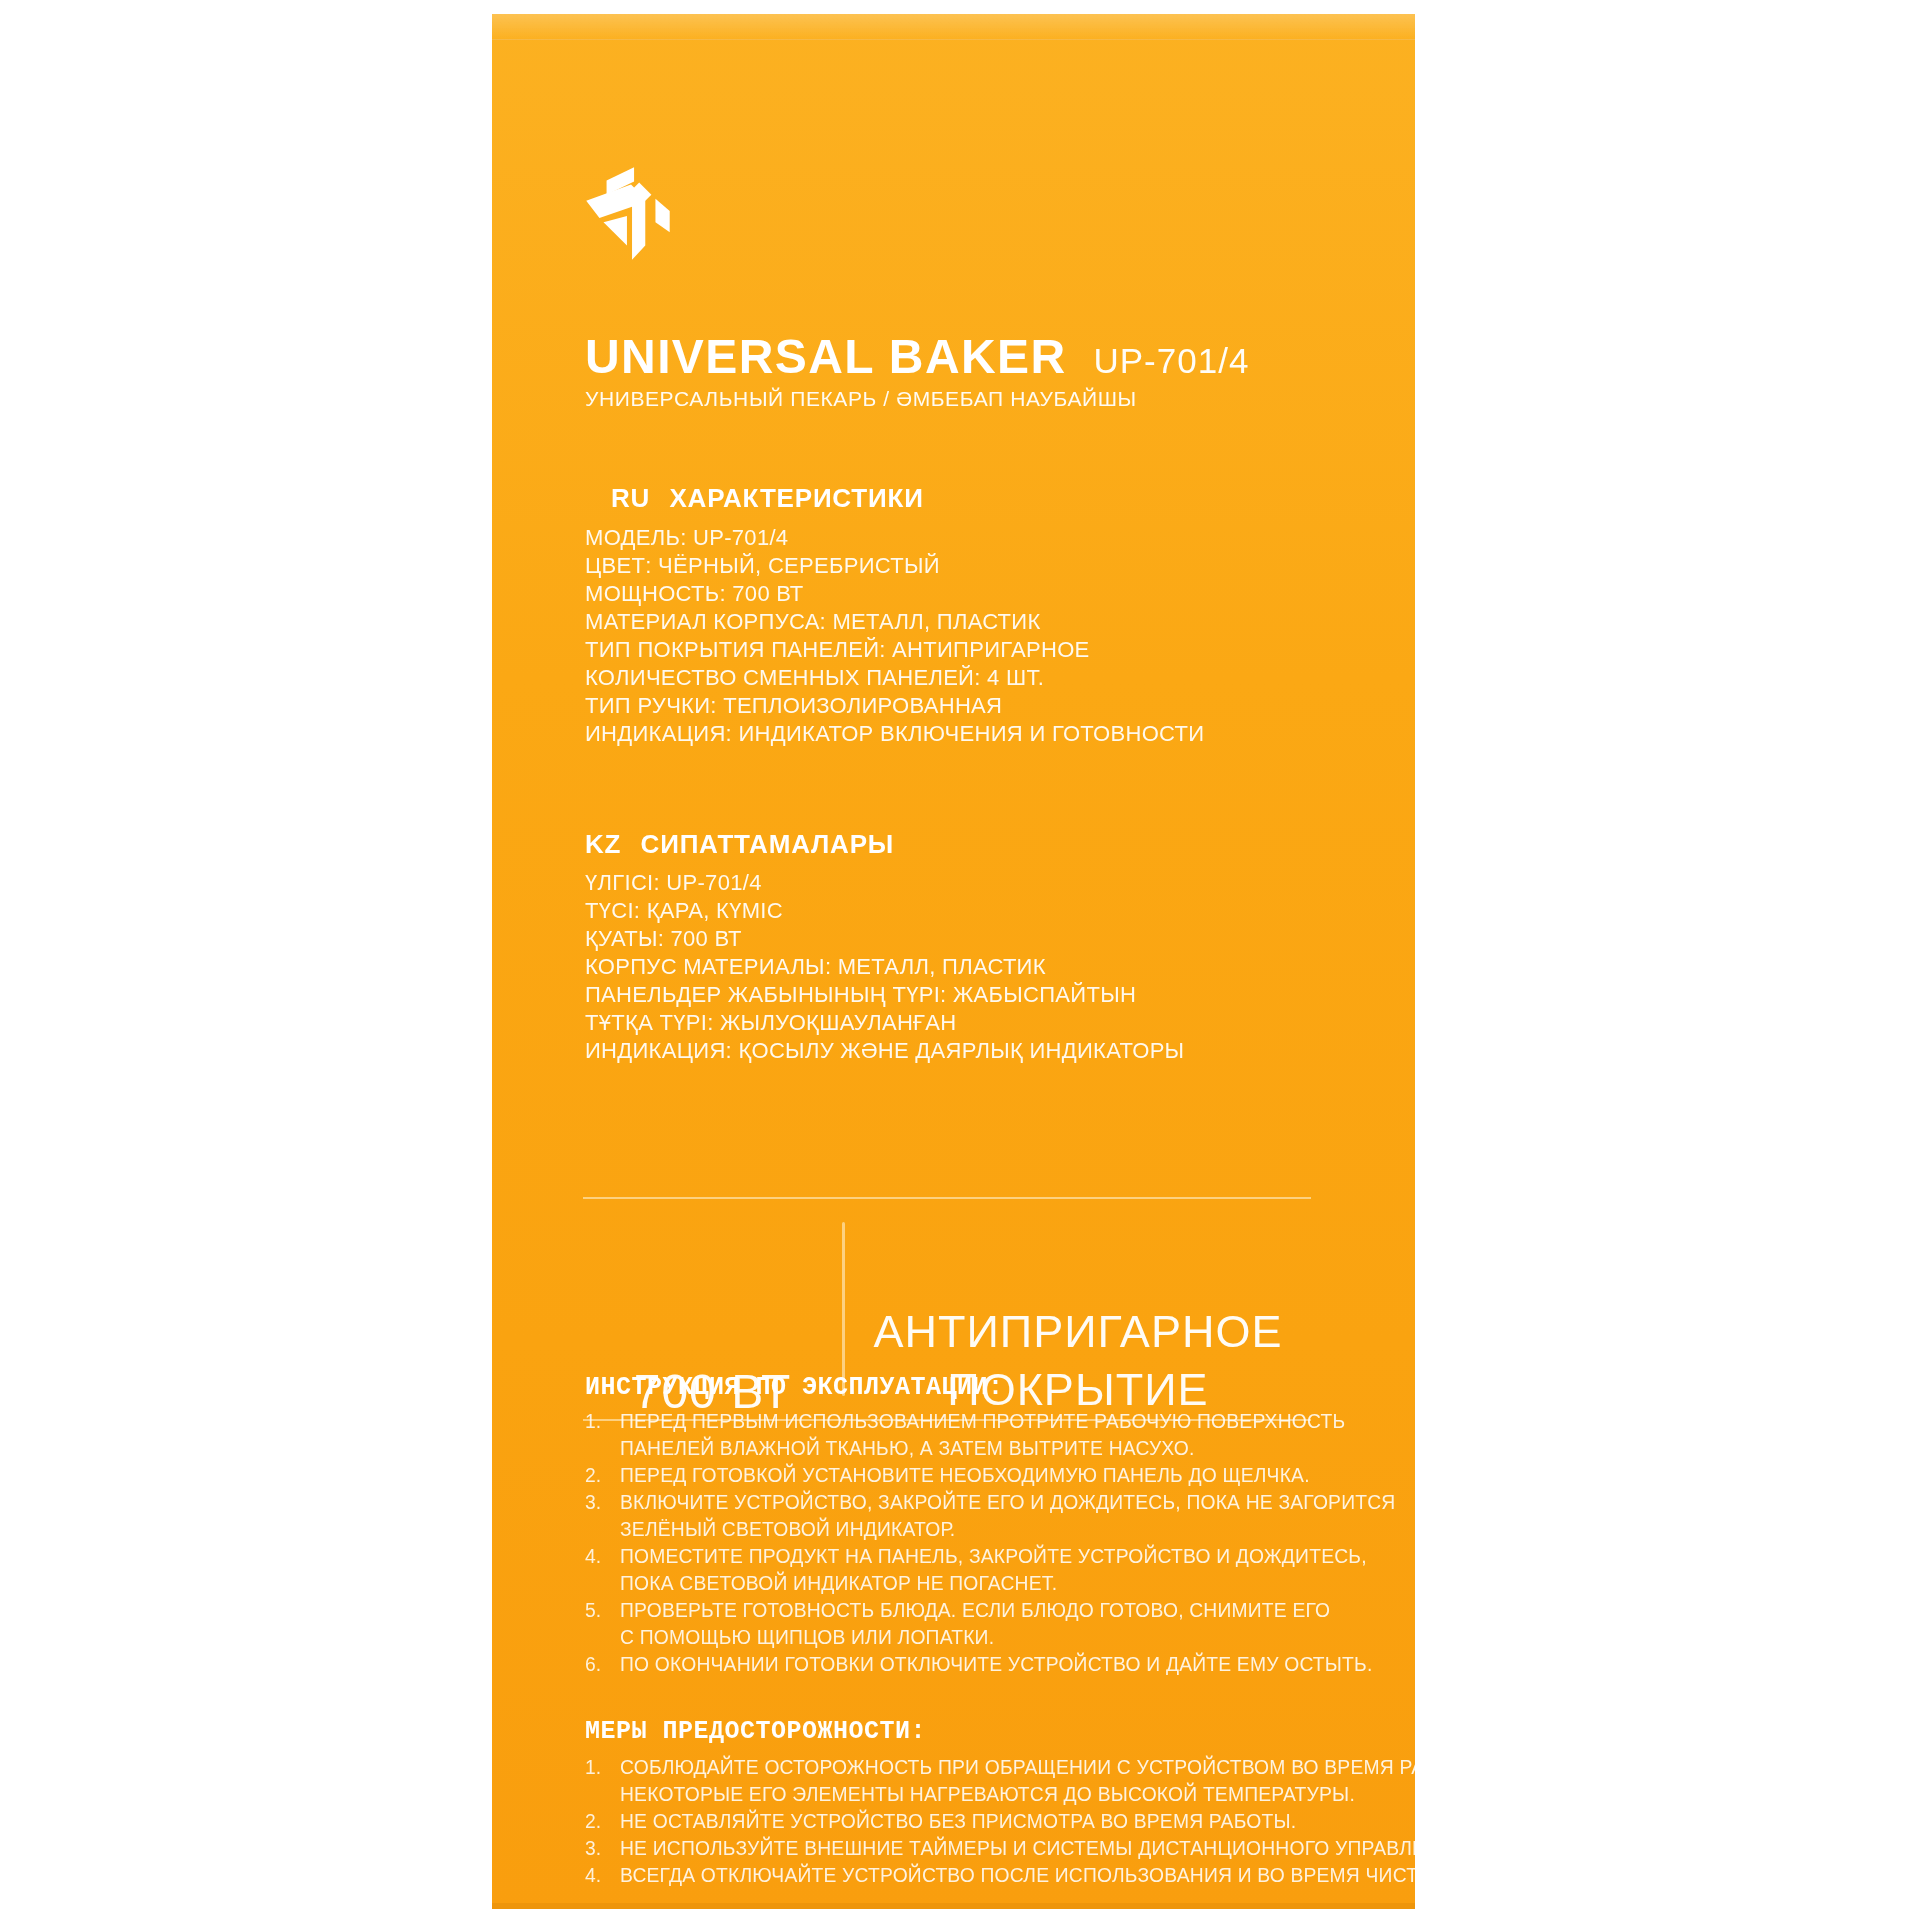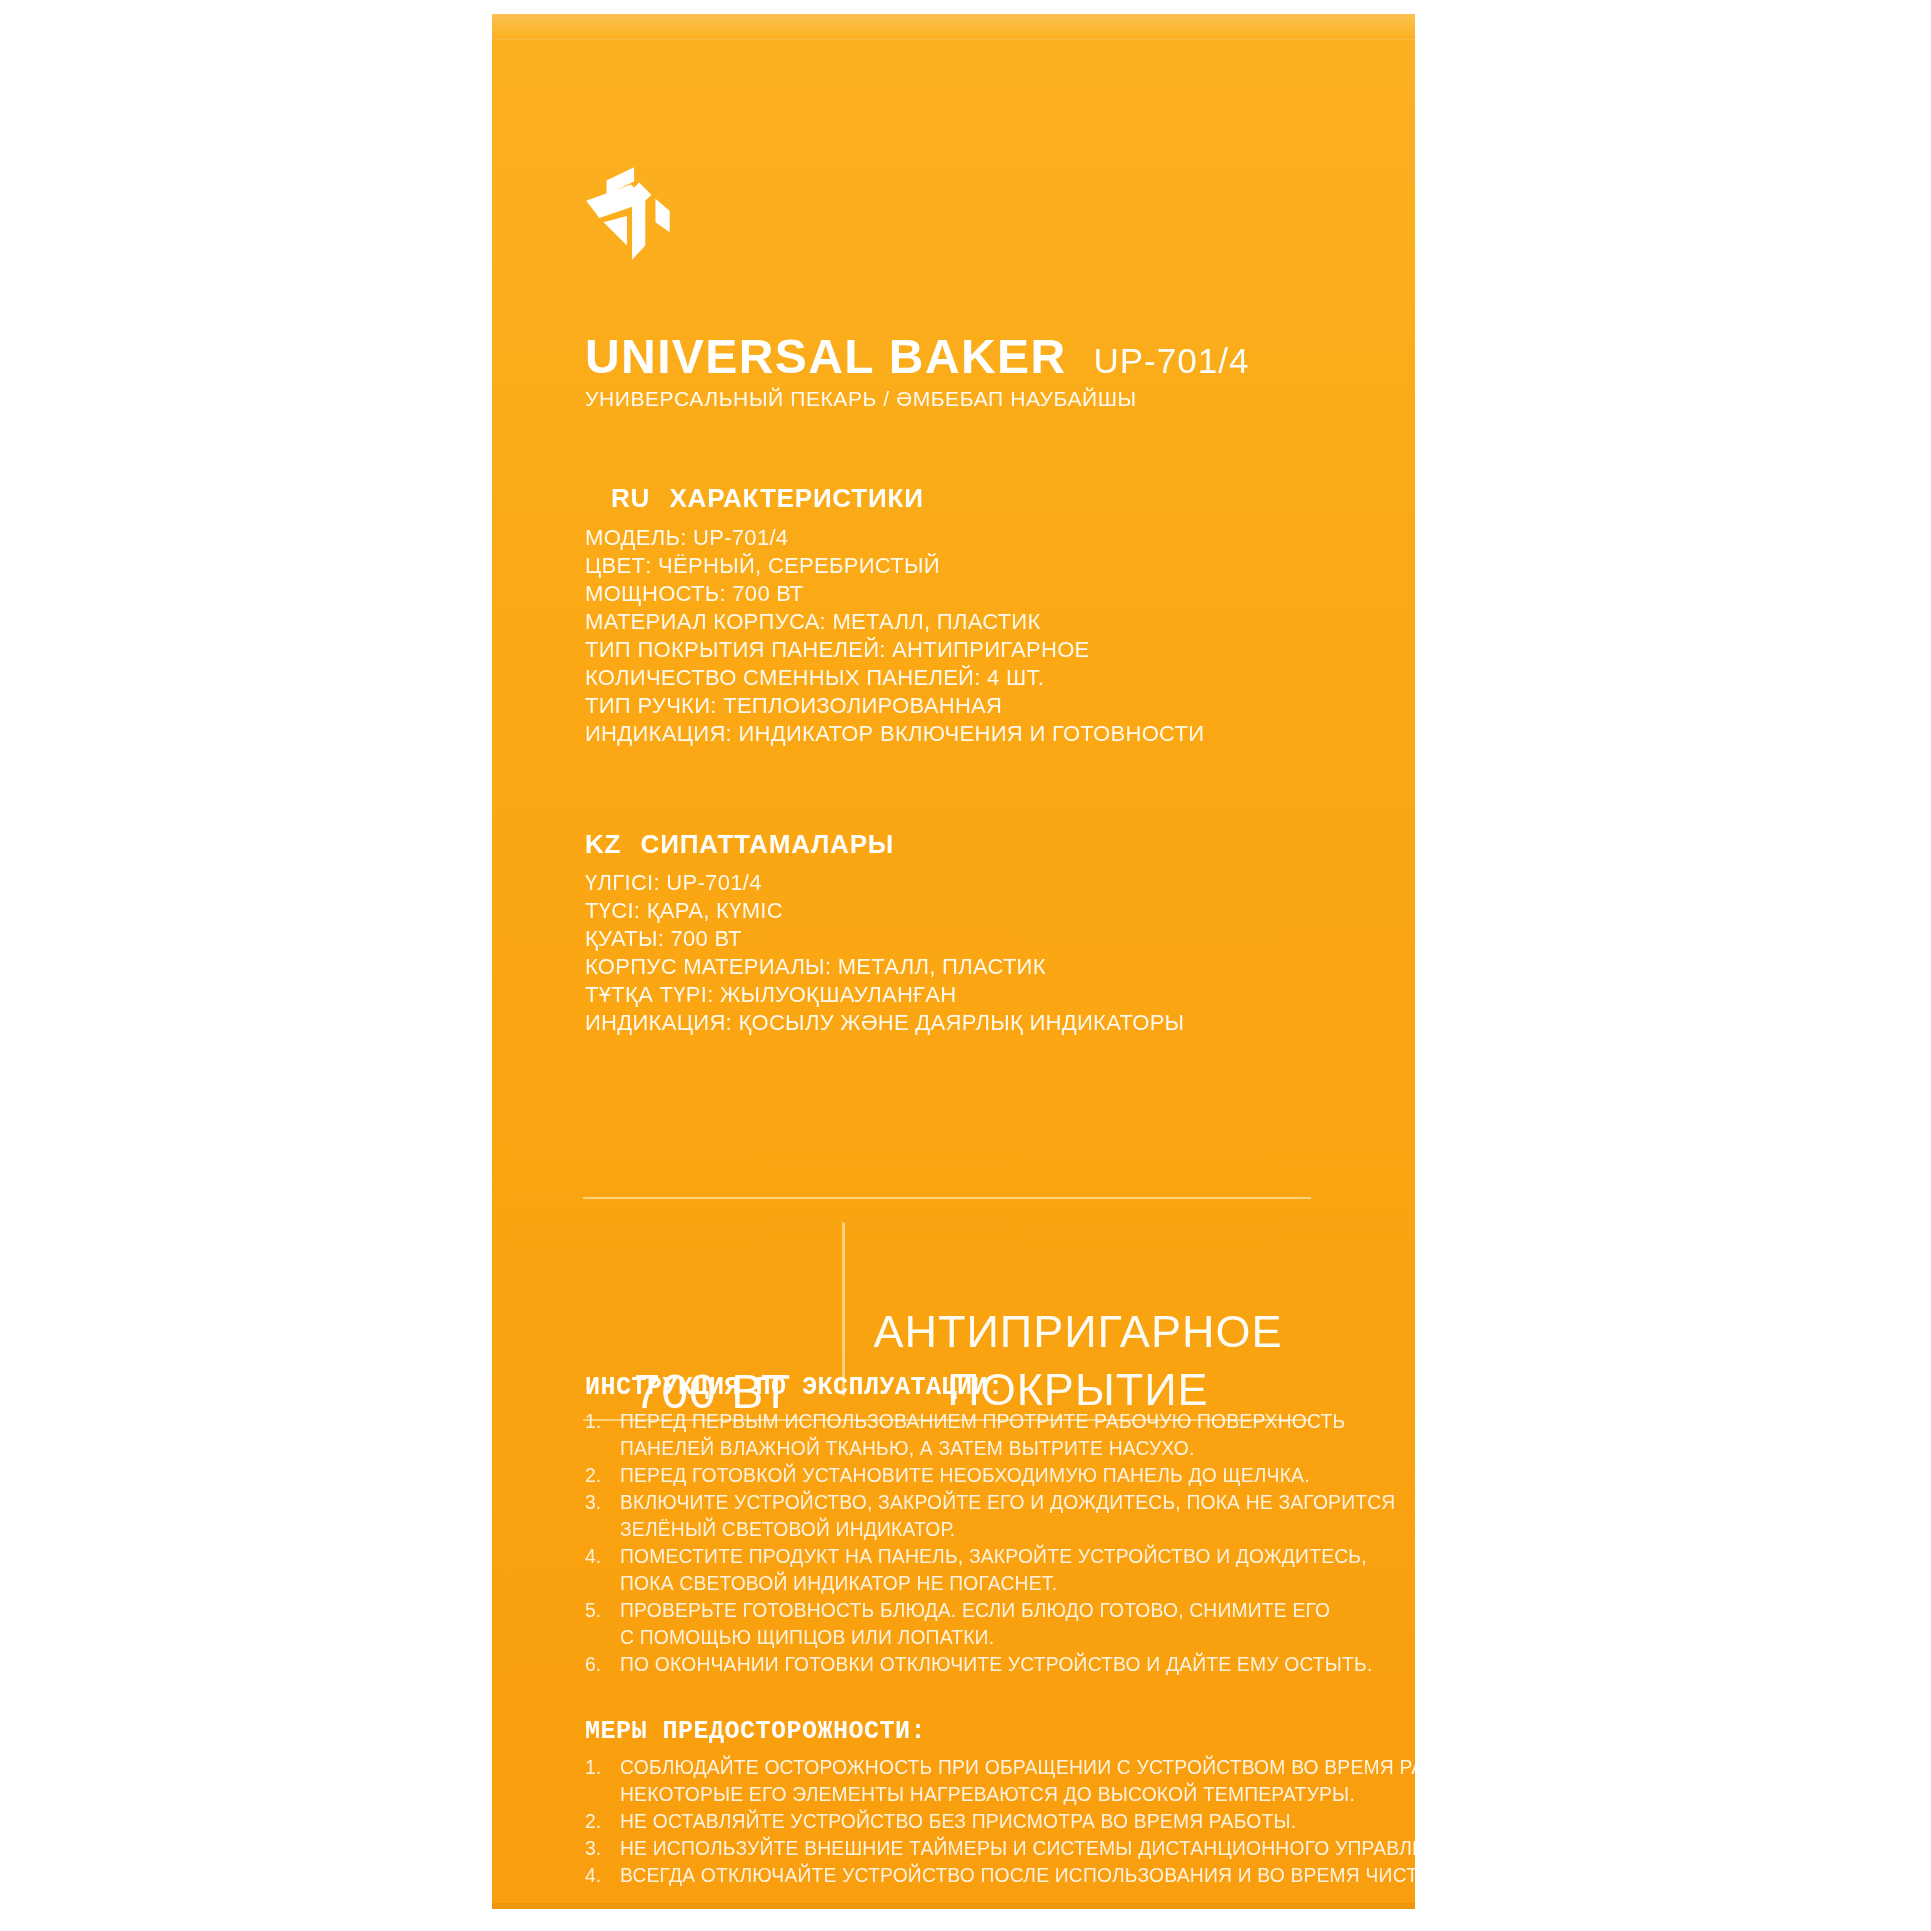--- a/index.html
+++ b/index.html
@@ -88,20 +88,21 @@
     </div>
 
     <div class="sec-head" style="top:815px;">
       <span class="lang">KZ</span><span>СИПАТТАМАЛАРЫ</span>
     </div>
     <div class="spec-list" style="top:855px;">
       <div class="line">ҮЛГІСІ: UP-701/4</div>
       <div class="line">ТҮСІ: ҚАРА, КҮМІС</div>
       <div class="line">ҚУАТЫ: 700 ВТ</div>
       <div class="line">КОРПУС МАТЕРИАЛЫ: МЕТАЛЛ, ПЛАСТИК</div>
+      <div class="line">ПАНЕЛЬДЕР ЖАБЫНЫНЫҢ ТҮРІ: ЖАБЫСПАЙТЫН</div>
       <div class="line">ТҰТҚА ТҮРІ: ЖЫЛУОҚШАУЛАНҒАН</div>
       <div class="line">ИНДИКАЦИЯ: ҚОСЫЛУ ЖӘНЕ ДАЯРЛЫҚ ИНДИКАТОРЫ</div>
     </div>
 
     <div class="banner">
       <div class="power-cell">
         <span class="power">700 ВТ</span>
       </div>
       <div class="divider"></div>
       <div class="feature-cell">

